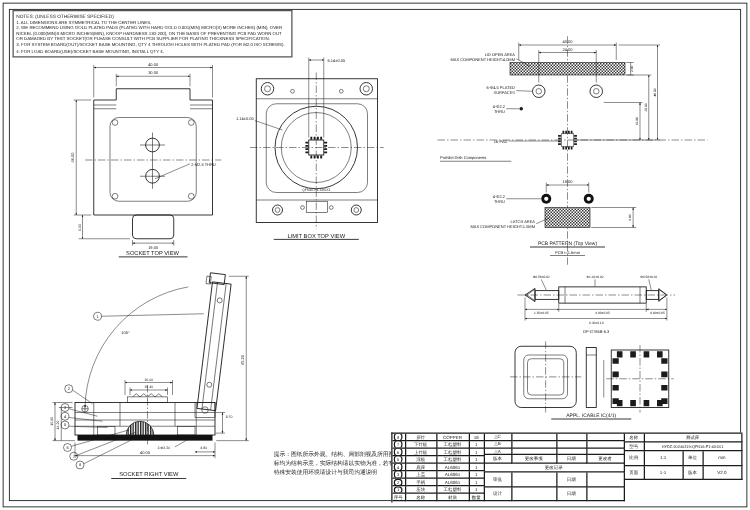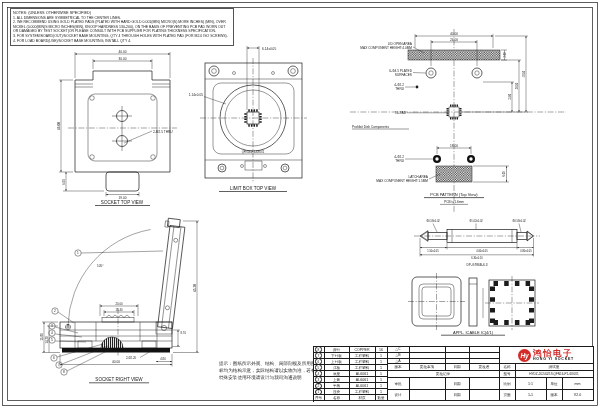--- a/index.html
+++ b/index.html
@@ -504,29 +504,20 @@
     </div>
     <div class="row" style="height:11.6px;">
       <div class="c" style="width:22px;">设计</div>
       <div class="c" style="width:36px;"></div>
       <div class="c" style="width:24px;">日期</div>
       <div class="c" style="width:30px;"></div>
     </div>
   </div>
 
   <div class="col" style="width:94px;">
-    <div class="row" style="height:17.4px;">
-      <div class="c" id="logo-cell" style="width:94px;">
-        <span id="logo-mark">Hy</span>
-        <span id="logo-text">
-          <span id="logo-cn">鸿怡电子</span>
-          <span id="logo-en">HONG YI SOCKET</span>
-        </span>
-      </div>
-    </div>
     <div class="row" style="height:7px;">
       <div class="c" style="width:16px;">名称</div>
       <div class="c" style="width:78px;">测试座</div>
     </div>
     <div class="row" style="height:7px;">
       <div class="c" style="width:16px;">型号</div>
       <div class="c" style="width:78px;font-size:3.1px;">HYDZ-20240219-QFN16-P1-6X6X1</div>
     </div>
     <div class="row" style="height:11.5px;">
       <div class="c" style="width:16px;">比例</div>

